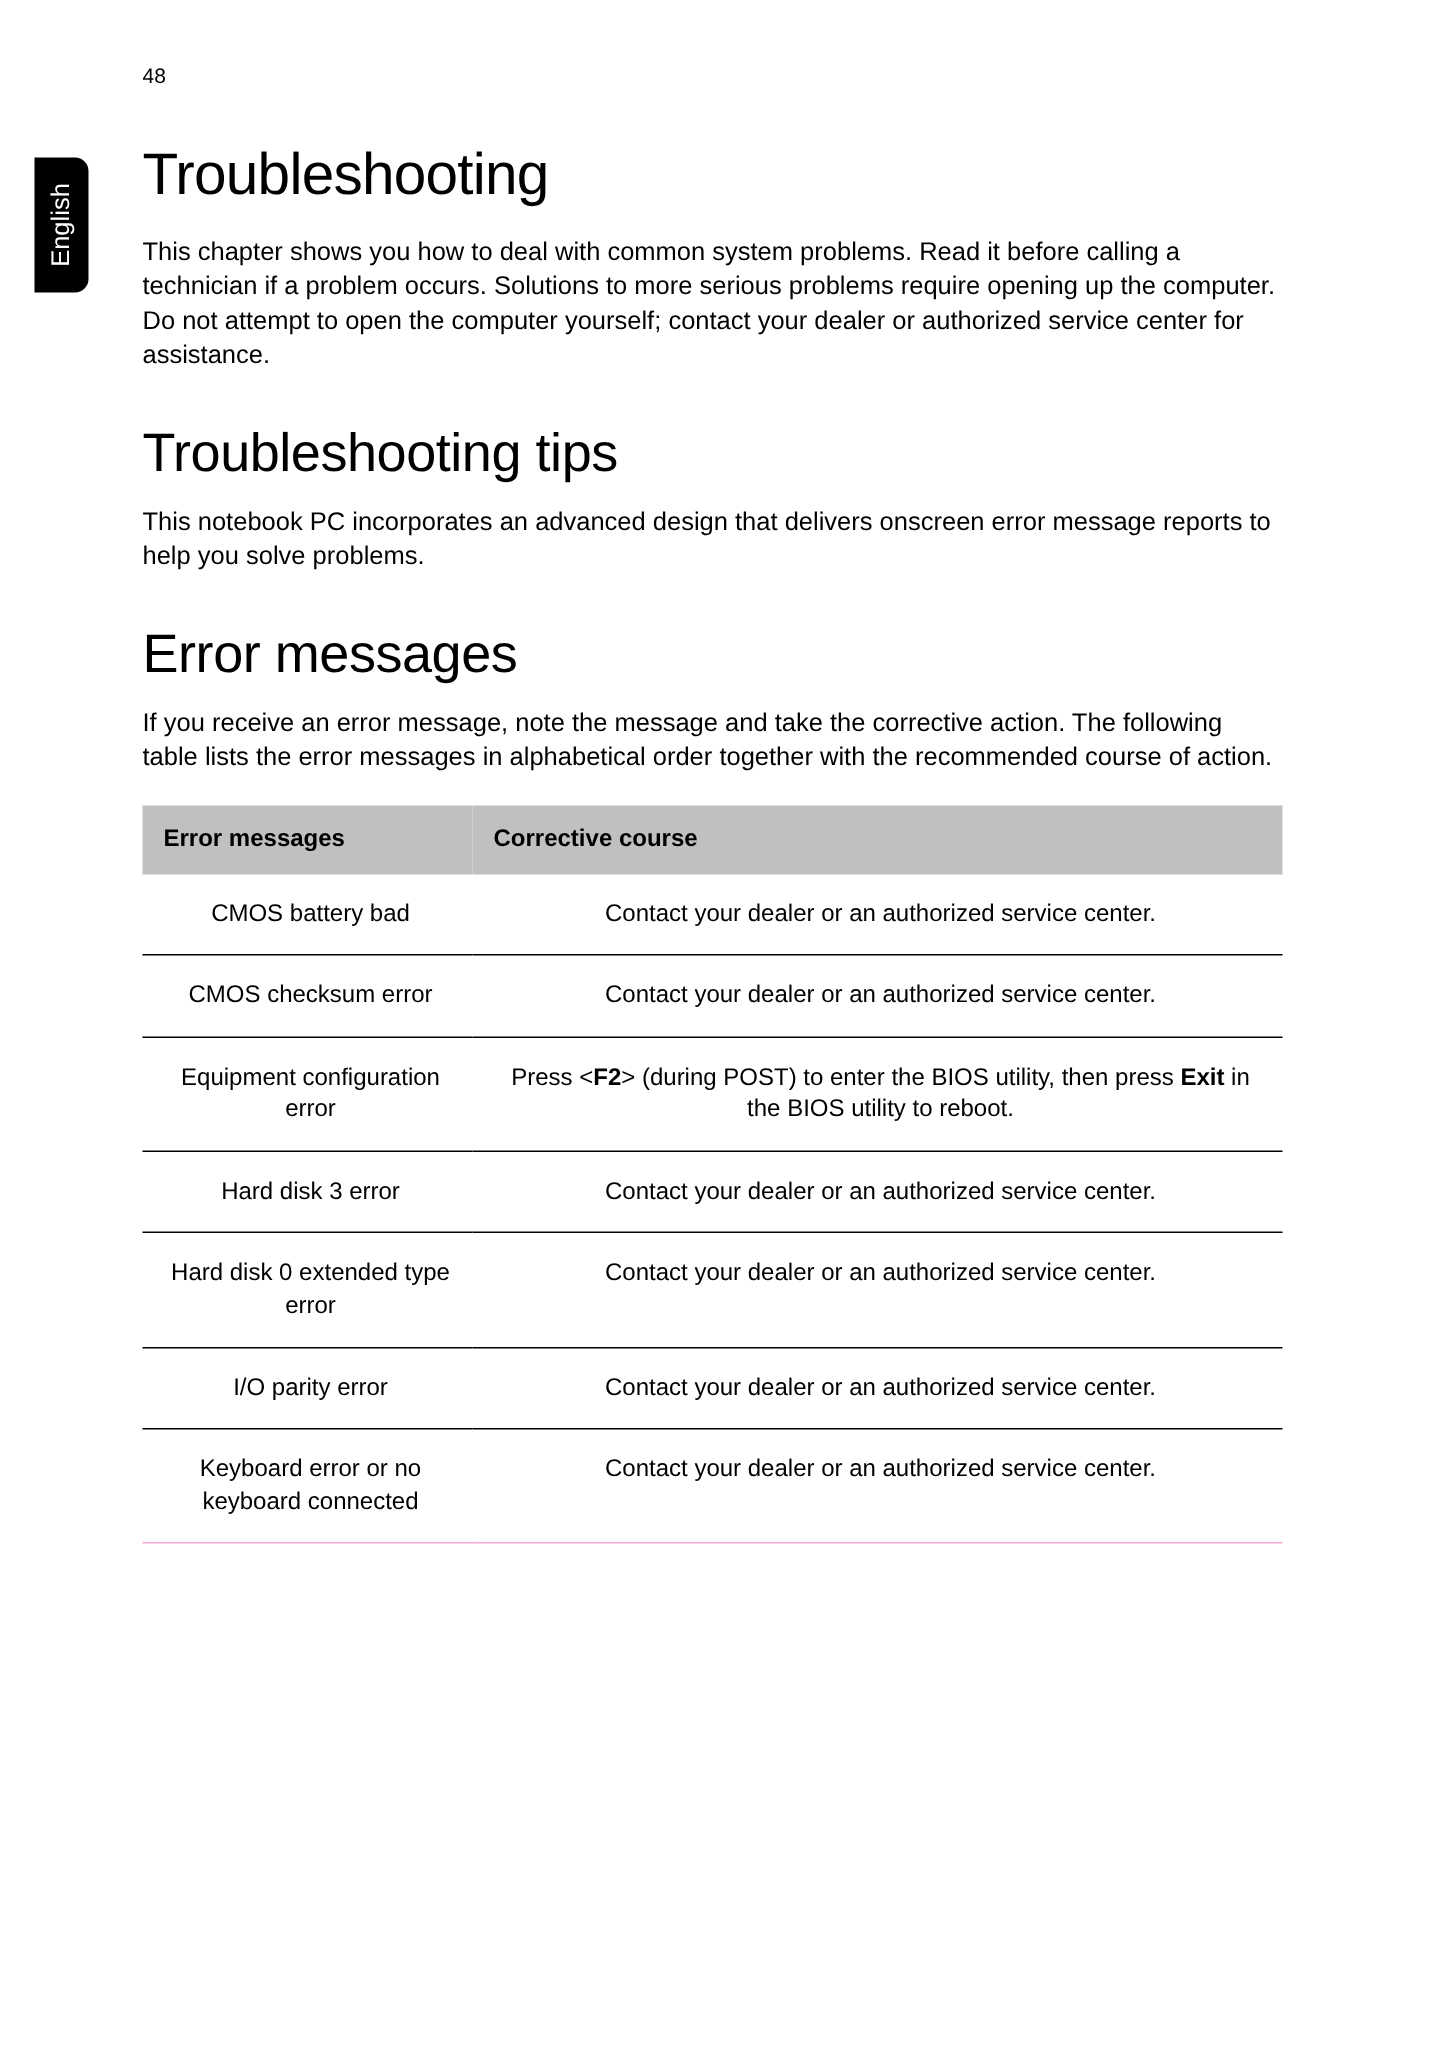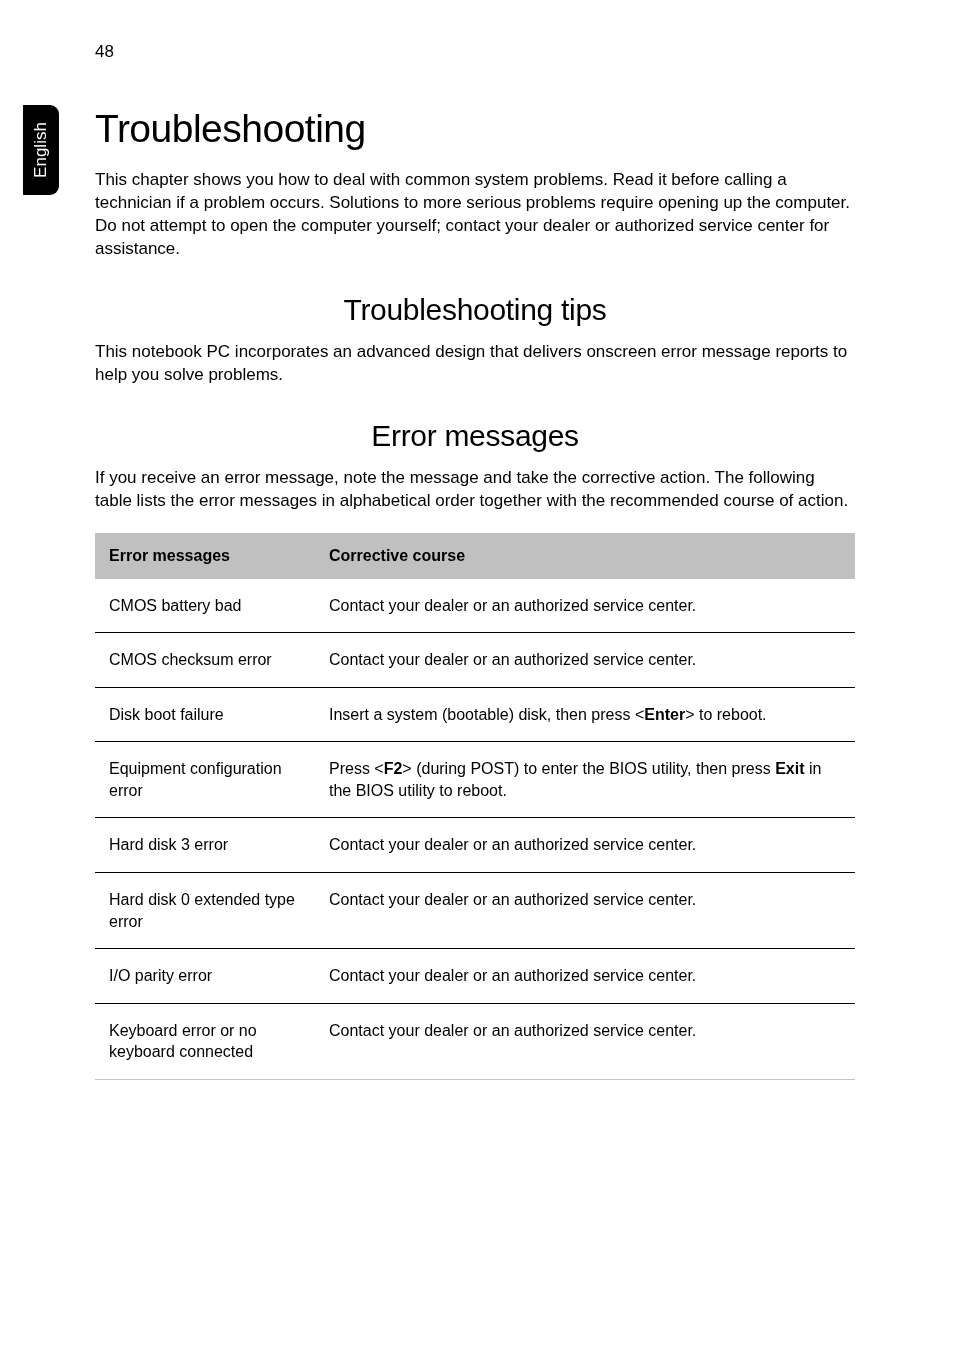--- a/index.html
+++ b/index.html
@@ -3,21 +3,21 @@
 <meta charset="utf-8">
 <style>
   * { box-sizing: border-box; margin: 0; padding: 0; }
   html, body { width: 954px; height: 1369px; background: #fff; }
   body { font-family: Arial, Helvetica, sans-serif; color: #000; position: relative; }
 
   .page-number {
     position: absolute;
     top: 42px;
     left: 95px;
-    font-size: 17px;
+    font-size: 14px;
   }
 
   .side-tab {
     position: absolute;
     top: 105px;
     left: 23px;
     width: 36px;
     height: 90px;
     background: #000;
     border-top-right-radius: 9px;
@@ -31,43 +31,41 @@
     transform: rotate(-90deg);
     font-size: 17px;
     white-space: nowrap;
   }
 
   .content {
     position: absolute;
     top: 95px;
     left: 95px;
     width: 760px;
-    margin-top: 12px;
   }
 
   h1.title {
     font-size: 39px;
     font-weight: normal;
     margin-bottom: 18px;
     letter-spacing: -0.5px;
   }
 
   p.body {
     font-size: 17px;
     line-height: 1.35;
     margin-bottom: 20px;
   }
 
   h2.section {
-    font-size: 30px;
+    font-size: 36px;
     font-weight: normal;
     margin-top: 32px;
     margin-bottom: 14px;
     letter-spacing: -0.3px;
-    text-align: center;
   }
 
   .bold { font-weight: bold; }
 
   table.err {
     width: 100%;
     border-collapse: collapse;
     margin-top: 20px;
     font-size: 16px;
   }
@@ -77,20 +75,21 @@
     padding: 14px 10px 14px 14px;
     font-weight: bold;
     font-size: 16px;
   }
   table.err th:first-child { width: 220px; }
   table.err td {
     padding: 16px 10px 16px 14px;
     border-bottom: 1px solid #000;
     vertical-align: top;
     line-height: 1.35;
+    text-align: center;
   }
   table.err tr.last td { border-bottom: 1px solid #f9a8d4; }
 </style>
 </head>
 <body>
 
 <div class="page-number">48</div>
 
 <div class="side-tab">
   <span>English</span>
@@ -121,26 +120,20 @@
     <tbody>
       <tr>
         <td>CMOS battery bad</td>
         <td>Contact your dealer or an authorized service center.</td>
       </tr>
       <tr>
         <td>CMOS checksum error</td>
         <td>Contact your dealer or an authorized service center.</td>
       </tr>
       <tr>
-        <td>Disk boot failure</td>
-        <td>
-          <span>Insert a system (bootable) disk, then press &lt;</span><span class="bold">Enter</span><span>&gt; to reboot.</span>
-        </td>
-      </tr>
-      <tr>
         <td>Equipment configuration error</td>
         <td>
           <span>Press &lt;</span><span class="bold">F2</span><span>&gt; (during POST) to enter the BIOS utility, then press </span><span class="bold">Exit</span><span> in the BIOS utility to reboot.</span>
         </td>
       </tr>
       <tr>
         <td>Hard disk 3 error</td>
         <td>Contact your dealer or an authorized service center.</td>
       </tr>
       <tr>

